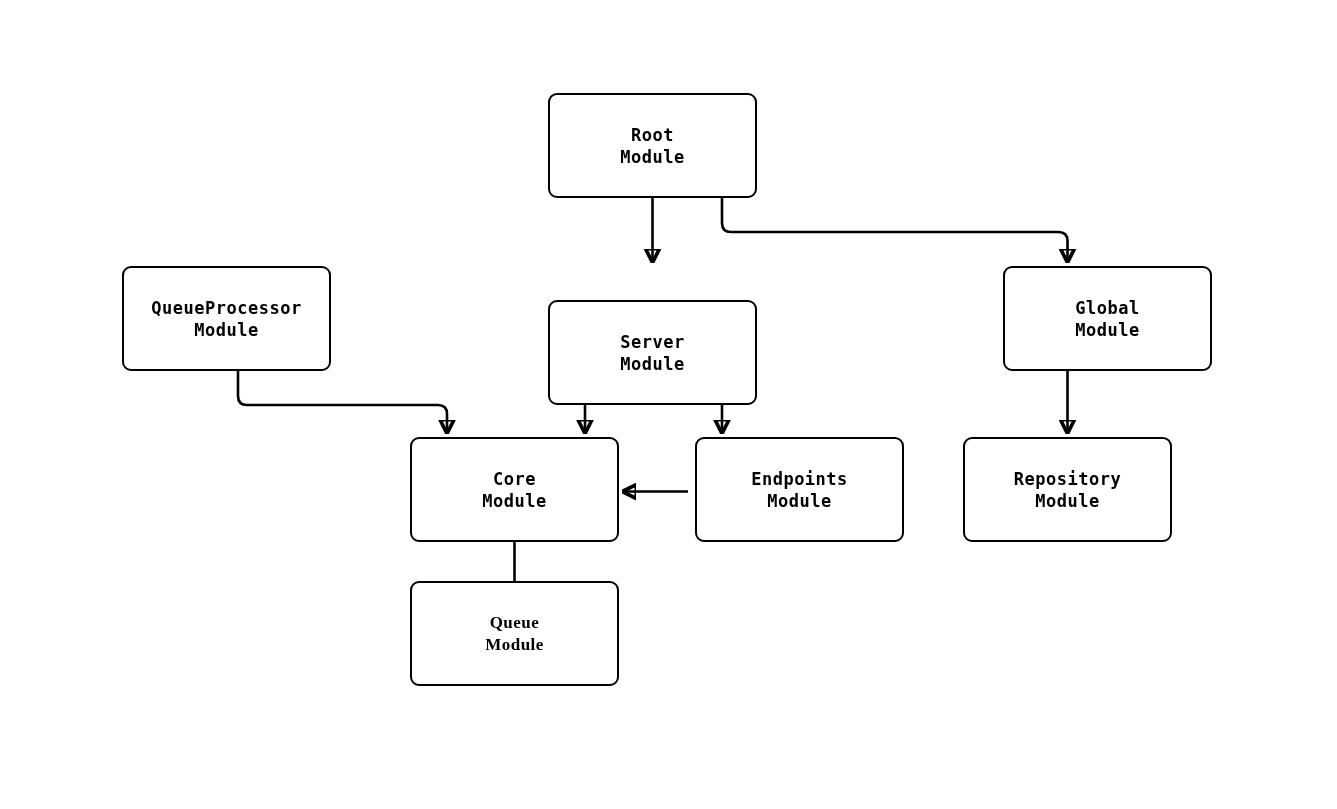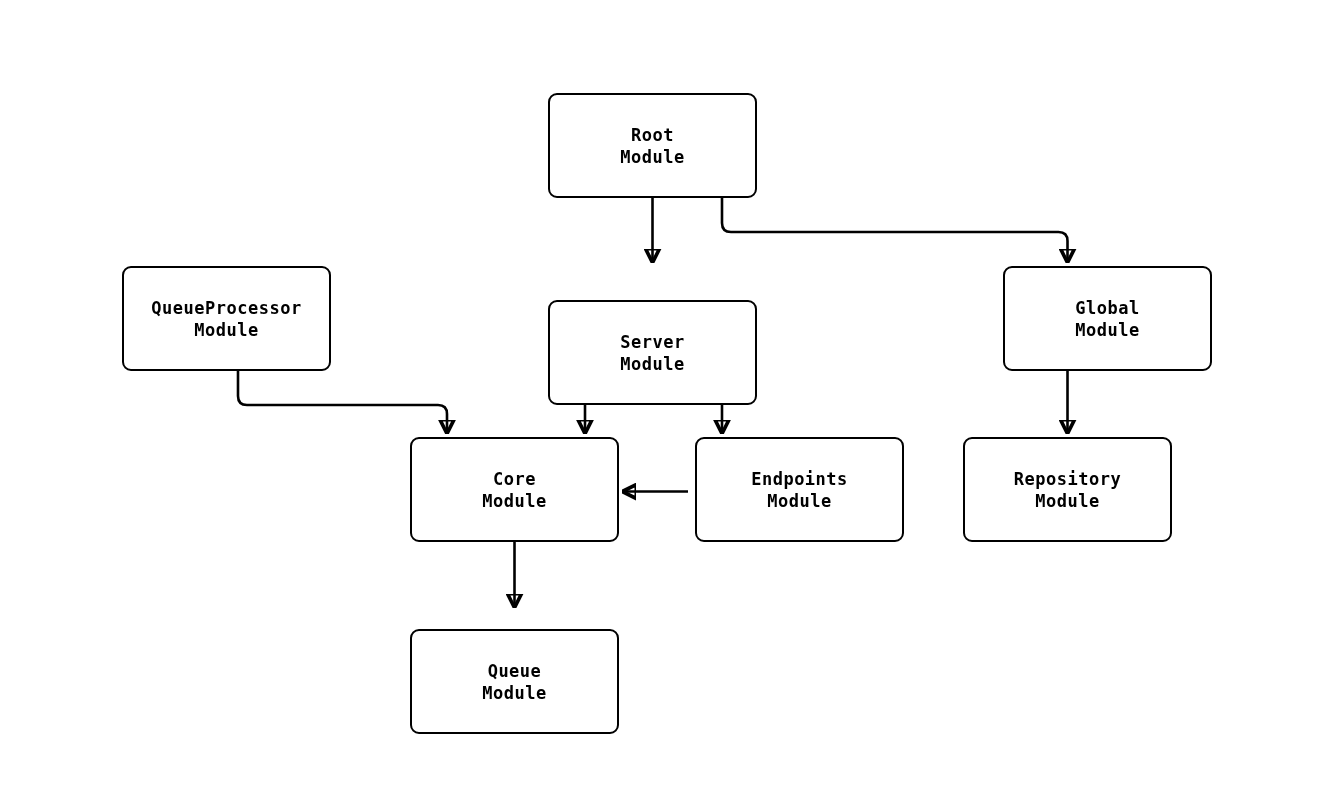--- a/index.html
+++ b/index.html
@@ -48,21 +48,21 @@
     white-space: pre-line;
     letter-spacing: 0.5px;
   }
   #node-root           { left: 548px; top: 93px;  }
   #node-queueprocessor { left: 122px; top: 266px; }
   #node-server         { left: 548px; top: 266px; margin-top: 34px; }
   #node-global         { left: 1003px; top: 266px; }
   #node-core           { left: 410px; top: 437px; }
   #node-endpoints      { left: 687px; top: 437px; margin-left: 8px; }
   #node-repository     { left: 963px; top: 437px; align-items: center; }
-  #node-queue          { left: 410px; top: 629px; }
+  #node-queue          { left: 410px; top: 581px; font-family: Liberation Serif, serif; }
 </style>
 </head>
 <body>
 
 <div class="canvas">
 
   <svg class="edges-svg" viewBox="0 0 1337 809" xmlns="http://www.w3.org/2000/svg">
     <defs>
       <marker id="arrowhead" viewBox="0 0 10 10" refX="9.5" refY="5" markerWidth="14" markerHeight="18" markerUnits="userSpaceOnUse" orient="auto">
         <path d="M0,0 L10,5 L0,10 Z" fill="#000000" stroke="none"></path>

